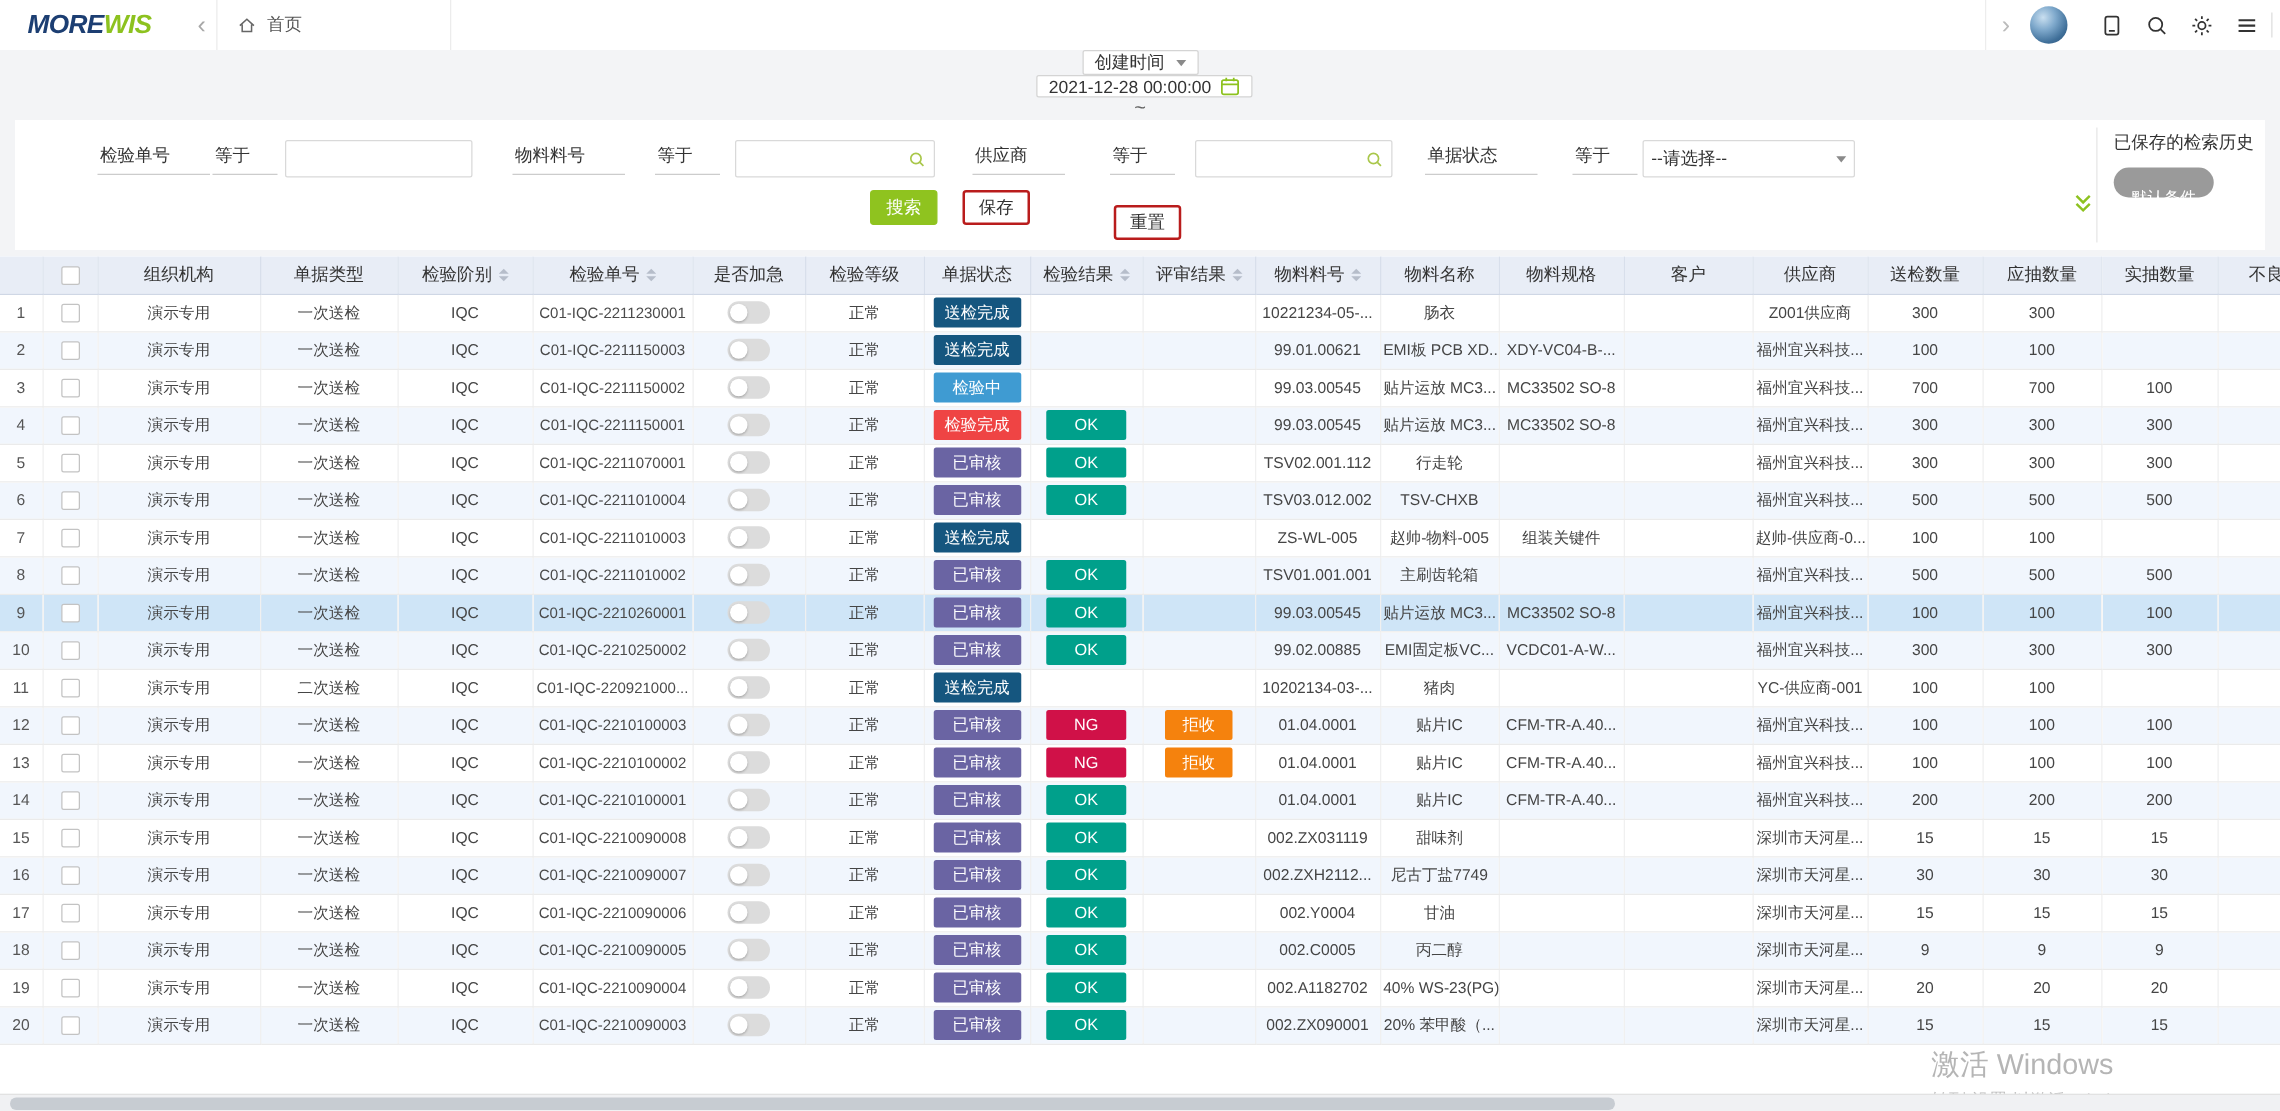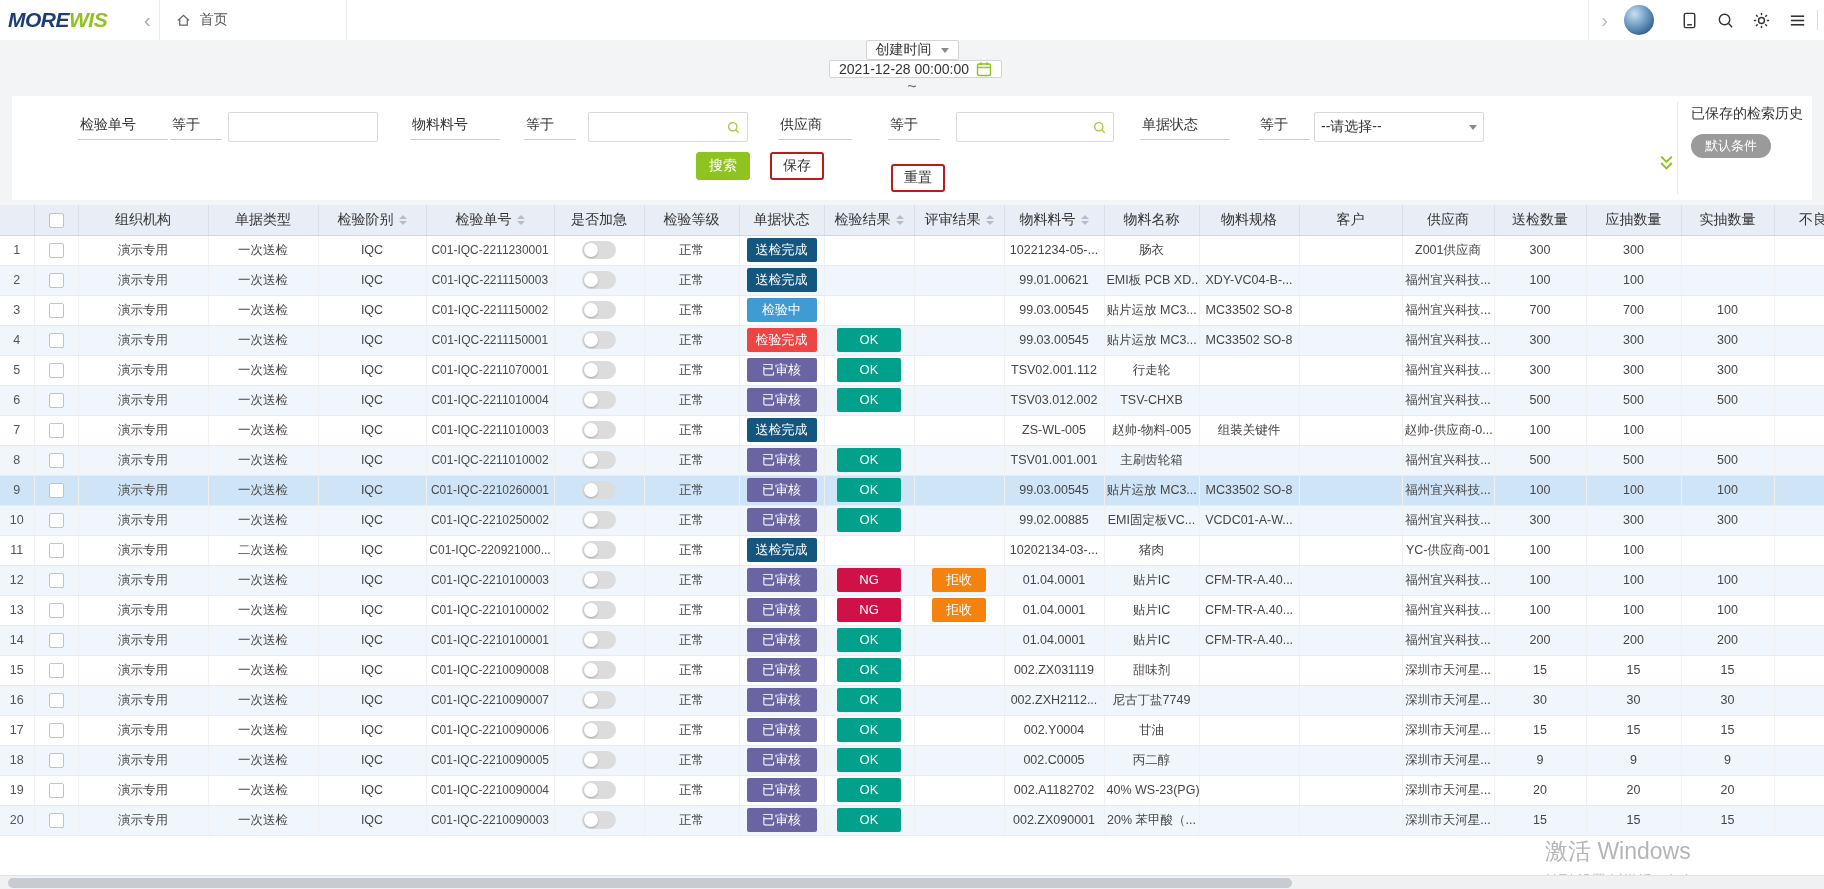--- a/index.html
+++ b/index.html
@@ -3,21 +3,21 @@
 <meta charset="utf-8">
 <style>
   * { box-sizing: border-box; }
   html,body { margin:0; padding:0; }
   body {
     width:1824px; height:889px; overflow:hidden; position:relative;
     font-family:"Liberation Sans","DejaVu Sans",sans-serif; background:#fff; color:#333;
   }
   
   .topbar { position:absolute; top:0; left:0; width:1824px; height:40px; background:#fff; display:flex; align-items:center; z-index:5; }
-  .logo { margin-left:8px; width:128px; font-size:21px; font-weight:bold; font-style:italic; letter-spacing:-0.5px; white-space:nowrap; }
+  .logo { margin-left:22px; width:128px; font-size:21px; font-weight:bold; font-style:italic; letter-spacing:-0.5px; white-space:nowrap; }
   .logo .p1 { color:#1c3e72; }
   .logo .p2 { color:#8dc21f; }
   .nav-chev { color:#a8a8a8; font-size:20px; margin:0 8px; cursor:pointer; }
   .tab { height:40px; display:flex; align-items:center; padding:0 16px; font-size:14px; color:#555; border-right:1px solid #ececec; }
   .tab-home { width:188px; border-left:1px solid #ececec; }
   .tab-home svg { margin-right:9px; }
   .tab-active { width:176px; border-top:2px solid #8dc21f; color:#333; justify-content:space-between; background:#fff; }
   .tab-close { color:#999; font-size:16px; }
   .topbar-right { margin-left:auto; display:flex; align-items:center; height:40px; border-left:1px solid #ededed; padding:0 6px 0 12px; }
   .chev-right { color:#bbb; font-size:20px; margin-right:16px; }
@@ -46,21 +46,21 @@
   .g-input { height:30px; border:1px solid #d9d9d9; border-radius:2px; background:#fff; display:flex; align-items:center; padding:0 6px; }
   .g-input input { border:none; outline:none; flex:1; min-width:10px; font-size:13px; font-family:inherit; }
   .btn { position:absolute; top:56px; height:28px; width:54px; font-size:14px; border-radius:3px; display:flex; align-items:center; justify-content:center; cursor:pointer; }
   .btn-search { left:684px; background:#8fc31f; color:#fff; border:1px solid #8fc31f; }
   .btn-plain { background:#fff; color:#333; border:2px solid #b91c1c; }
   .btn-save { left:758px; }
   .btn-reset { left:879px;margin-top:12px; }
   .collapse { position:absolute; left:1646px; top:58px; cursor:pointer; }
   .saved { position:absolute; left:1665px; top:6px; width:133px; height:92px; border-left:1px solid #e6e6e6; padding-left:13px; }
   .saved-title { font-size:14px; color:#333; margin-top:3px; white-space:nowrap; }
-  .saved-pill { margin-top:11px; display:inline-block; background:#9a9a9a; color:#fff; font-size:13px; height:24px; line-height:24px; padding:0 14px; border-radius:12px; cursor:pointer; }
+  .saved-pill { margin-top:11px; display:inline-block; background:#9a9a9a; color:#fff; font-size:13px; height:24px; line-height:24px; padding:12px 14px; border-radius:12px; cursor:pointer; }
   
   .table-zone { position:absolute; top:205px; left:0; width:1824px; height:670px; background:#fff; overflow:hidden; }
   table { border-collapse:collapse; table-layout:fixed; width:1880px; }
   th { height:30px; background:#e8edf6; font-size:14px; font-weight:normal; color:#333; border-right:1px solid #d8dfeb; border-bottom:1px solid #cfd7e5; padding:0 2px; text-align:center; white-space:nowrap; overflow:hidden; }
   td { height:30px; font-size:12.5px; color:#454545; text-align:center; border-bottom:1px solid #ebebeb; border-right:1px solid #f0f0f0; overflow:hidden; white-space:nowrap; padding:0 2px; background:#fff; }
   tr.even td { background:#f1f6fd; }
   tr.selected td { background:#cfe5f7; }
   td.c-num { color:#555; }
   td.c-order { font-size:12px; color:#4a4a4a; }
   .badge { display:inline-block; min-width:70px; height:24px; line-height:24px; color:#fff; font-size:13px; border-radius:2px; padding:0 6px; }

